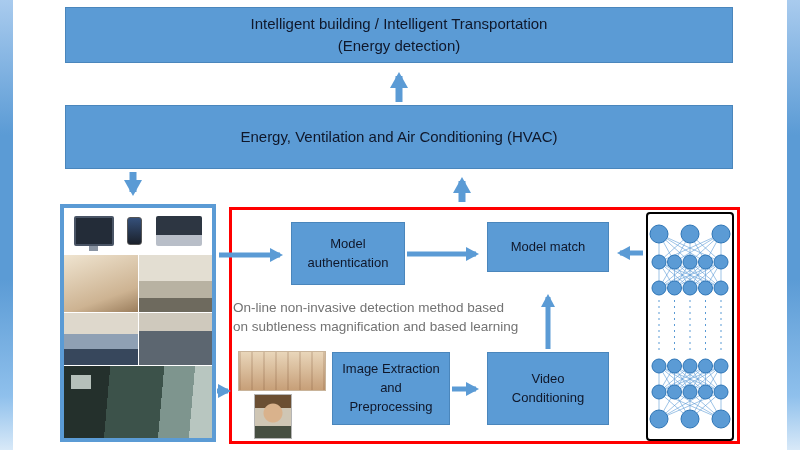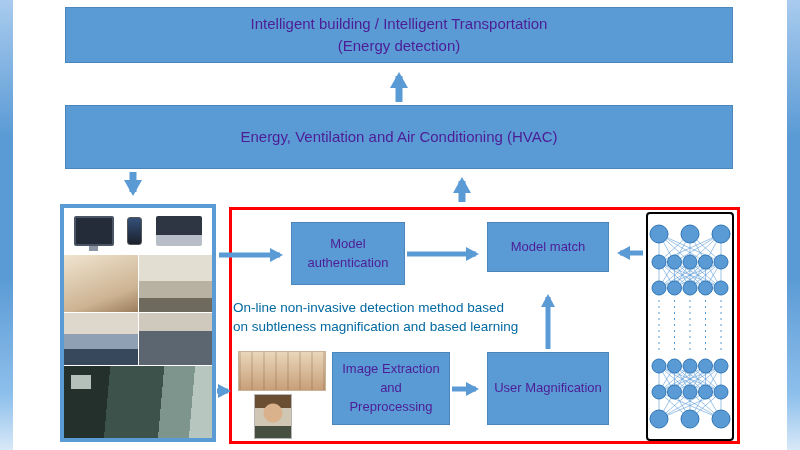--- a/index.html
+++ b/index.html
@@ -6,35 +6,35 @@
   html,body{background:#fff}
   body{font-family:"Liberation Sans",sans-serif}
   .stage{position:relative;width:800px;height:450px;background:#fff;overflow:hidden}
 
   
   .edge{position:absolute;top:0;height:100%;width:13px}
   .edge-left{left:0;background:linear-gradient(180deg,#a9cbee,#5b9bd5 30%,#5b9bd5 62%,#8fc0ec 88%,#d8e9f8)}
   .edge-right{right:0;background:linear-gradient(180deg,#a9cbee,#5b9bd5 30%,#5b9bd5 62%,#8fc0ec 88%,#d8e9f8)}
 
   
-  .bluebox{position:absolute;background:#5B9BD5;border:1px solid #4a86bc;color:#4c1d95;
+  .bluebox{position:absolute;background:#5B9BD5;border:1px solid #4a86bc;color:#0f172a;
            display:flex;flex-direction:column;align-items:center;justify-content:center;
            text-align:center;line-height:1.45}
   #topbox{left:65px;top:7px;width:668px;height:56px;font-size:15px}
   #hvacbox{left:65px;top:105px;width:668px;height:64px;font-size:15px}
   .smallbox{font-size:13px;padding:3px 6px}
   #authbox{left:291px;top:222px;width:114px;height:63px}
   #modelbox{left:487px;top:222px;width:122px;height:50px}
   #extractbox{left:332px;top:352px;width:118px;height:73px}
   #magbox{left:487px;top:352px;width:122px;height:73px}
 
   
   .redregion{position:absolute;left:229px;top:207px;width:511px;height:237px;border:3px solid #FF0000}
 
-  .annotation{position:absolute;left:233px;top:299px;width:345px;color:#0369a1;font-size:13.5px;line-height:1.4}
+  .annotation{position:absolute;left:233px;top:299px;width:345px;color:#737373;font-size:13.5px;line-height:1.4}
 
   
   .collage{position:absolute;left:60px;top:204px;width:156px;height:238px;border:4px solid #5B9BD5;
            background:#fff;display:flex;flex-direction:column;gap:1px}
   .c-row{display:flex;gap:1px}
   .r1{height:46px;background:#fff;align-items:center;justify-content:space-around;padding:2px 4px}
   .r2{height:57px}.r3{height:52px}.r4{flex:1}
   .cell{flex:1}
   .monitor{width:40px;height:30px;background:#232c38;border:2px solid #4a5566;border-radius:2px;position:relative}
   .monitor::after{content:"";position:absolute;left:13px;bottom:-7px;width:9px;height:5px;background:#8a94a2}
@@ -114,21 +114,21 @@
   </div>
 
   <div class="hands"></div>
   <div class="portrait"></div>
 
   <div class="bluebox smallbox" id="extractbox">
     <div>Image Extraction and Preprocessing</div>
   </div>
 
   <div class="bluebox smallbox" id="magbox">
-    <div>User Magnification</div>
+    <div>Video Conditioning</div>
   </div>
 
   <div class="nnbox">
     <svg id="nn-svg" width="84" height="225" viewBox="0 0 84 225">
         <line x1="11" y1="20" x2="11" y2="48" stroke="#5B9BD5" stroke-width="0.7" opacity="0.85"></line>
         <line x1="11" y1="20" x2="26.5" y2="48" stroke="#5B9BD5" stroke-width="0.7" opacity="0.85"></line>
         <line x1="11" y1="20" x2="42" y2="48" stroke="#5B9BD5" stroke-width="0.7" opacity="0.85"></line>
         <line x1="11" y1="20" x2="57.5" y2="48" stroke="#5B9BD5" stroke-width="0.7" opacity="0.85"></line>
         <line x1="11" y1="20" x2="73" y2="48" stroke="#5B9BD5" stroke-width="0.7" opacity="0.85"></line>
         <line x1="42" y1="20" x2="11" y2="48" stroke="#5B9BD5" stroke-width="0.7" opacity="0.85"></line>

